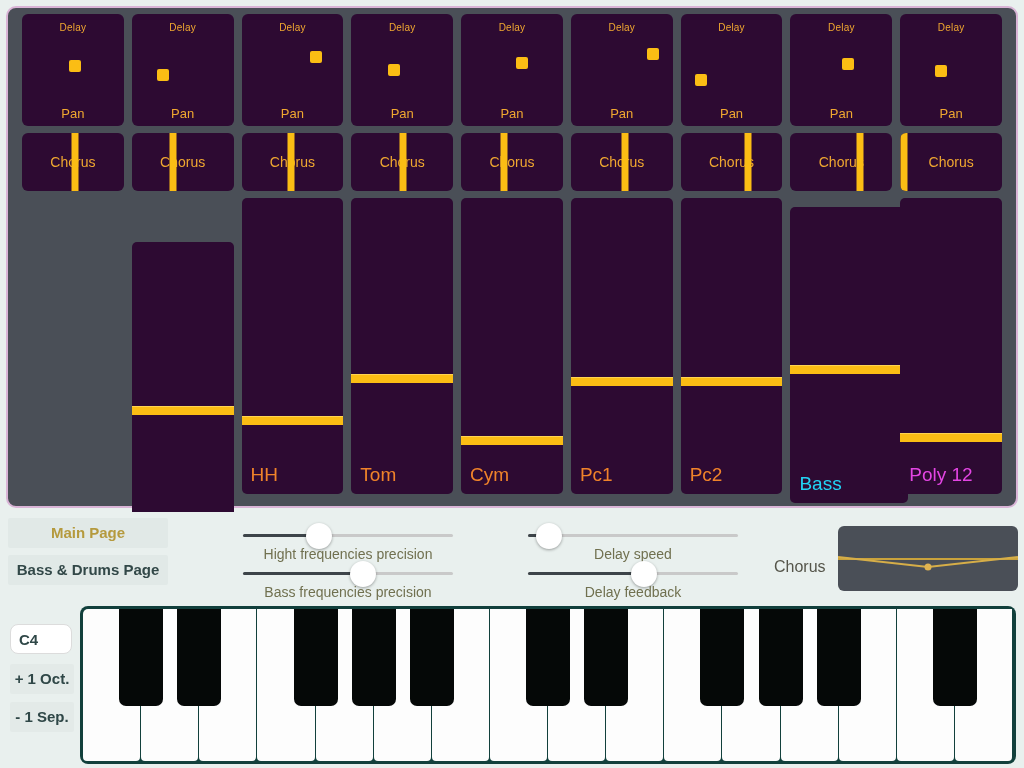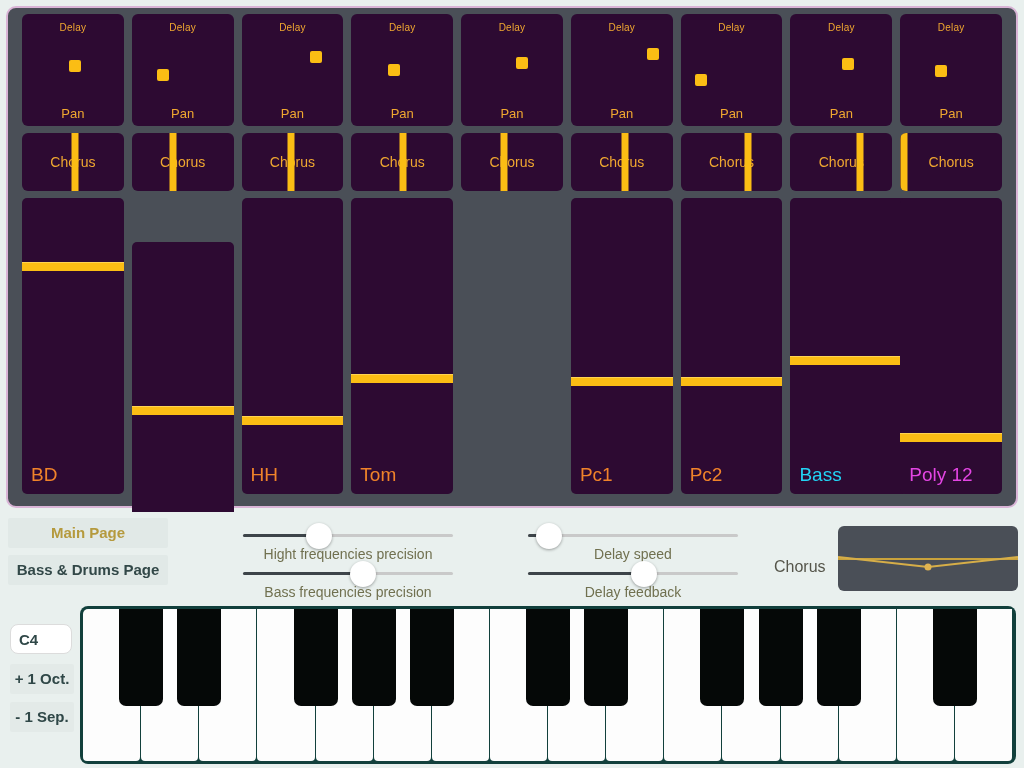--- a/index.html
+++ b/index.html
@@ -245,24 +245,20 @@
     <div class="strip-col" style="left: 14px; width: 101.778px;">
       <div class="delay-module" style="left: 0px; width: 101.778px;">
         <div class="delay-label">Delay</div>
         <div class="pan-square" style="left: 52%; top: 46.16px;"></div>
         <div class="pan-label">Pan</div>
       </div>
       <div class="chorus-module" style="left: 0px; width: 101.778px;">
         <div class="chorus-label">Chorus</div>
         <div class="chorus-bar" style="left: 52%;"></div>
       </div>
-      <div class="fader-module" style="left: 0px; width: 101.778px;">
-        <div class="fader-handle" style="top: 63.58px;"></div>
-        <div class="track-label" style="color: rgb(240, 131, 42);">BD</div>
-      </div>
     </div>
     <div class="strip-col" style="left: 123.778px; width: 101.778px;">
       <div class="delay-module" style="left: 0px; width: 101.778px;">
         <div class="delay-label">Delay</div>
         <div class="pan-square" style="left: 31%; top: 54.98px;"></div>
         <div class="pan-label">Pan</div>
       </div>
       <div class="chorus-module" style="left: 0px; width: 101.778px;">
         <div class="chorus-label">Chorus</div>
         <div class="chorus-bar" style="left: 41%;"></div>
@@ -305,20 +301,24 @@
     <div class="strip-col" style="left: 453.111px; width: 101.778px;">
       <div class="delay-module" style="left: 0px; width: 101.778px;">
         <div class="delay-label">Delay</div>
         <div class="pan-square" style="left: 60%; top: 42.8px;"></div>
         <div class="pan-label">Pan</div>
       </div>
       <div class="chorus-module" style="left: 0px; width: 101.778px;">
         <div class="chorus-label">Chorus</div>
         <div class="chorus-bar" style="left: 42%;"></div>
       </div>
+      <div class="fader-module" style="left: 0px; width: 101.778px;">
+        <div class="fader-handle" style="top: 238.22px;"></div>
+        <div class="track-label" style="color: rgb(240, 131, 42);">Cym</div>
+      </div>
     </div>
     <div class="strip-col" style="left: 562.889px; width: 101.778px;">
       <div class="delay-module" style="left: 0px; width: 101.778px;">
         <div class="delay-label">Delay</div>
         <div class="pan-square" style="left: 81%; top: 33.98px;"></div>
         <div class="pan-label">Pan</div>
       </div>
       <div class="chorus-module" style="left: 0px; width: 101.778px;">
         <div class="chorus-label">Chorus</div>
         <div class="chorus-bar" style="left: 53%;"></div>
@@ -346,21 +346,21 @@
     <div class="strip-col" style="left: 782.444px; width: 101.778px;">
       <div class="delay-module" style="left: 0px; width: 101.778px;">
         <div class="delay-label">Delay</div>
         <div class="pan-square" style="left: 57%; top: 44.06px;"></div>
         <div class="pan-label">Pan</div>
       </div>
       <div class="chorus-module" style="left: 0px; width: 101.778px;">
         <div class="chorus-label">Chorus</div>
         <div class="chorus-bar" style="left: 68%;"></div>
       </div>
-      <div class="fader-module" style="left: 0px; width: 118px;">
+      <div class="fader-module" style="left: 0px; width: 118px; margin-top: 9px;">
         <div class="fader-handle" style="top: 158.3px;"></div>
         <div class="track-label" style="color: rgb(34, 212, 245);">Bass</div>
       </div>
     </div>
     <div class="strip-col" style="left: 892.222px; width: 101.778px;">
       <div class="delay-module" style="left: 0px; width: 101.778px;">
         <div class="delay-label">Delay</div>
         <div class="pan-square" style="left: 40%; top: 51.2px;"></div>
         <div class="pan-label">Pan</div>
       </div>

